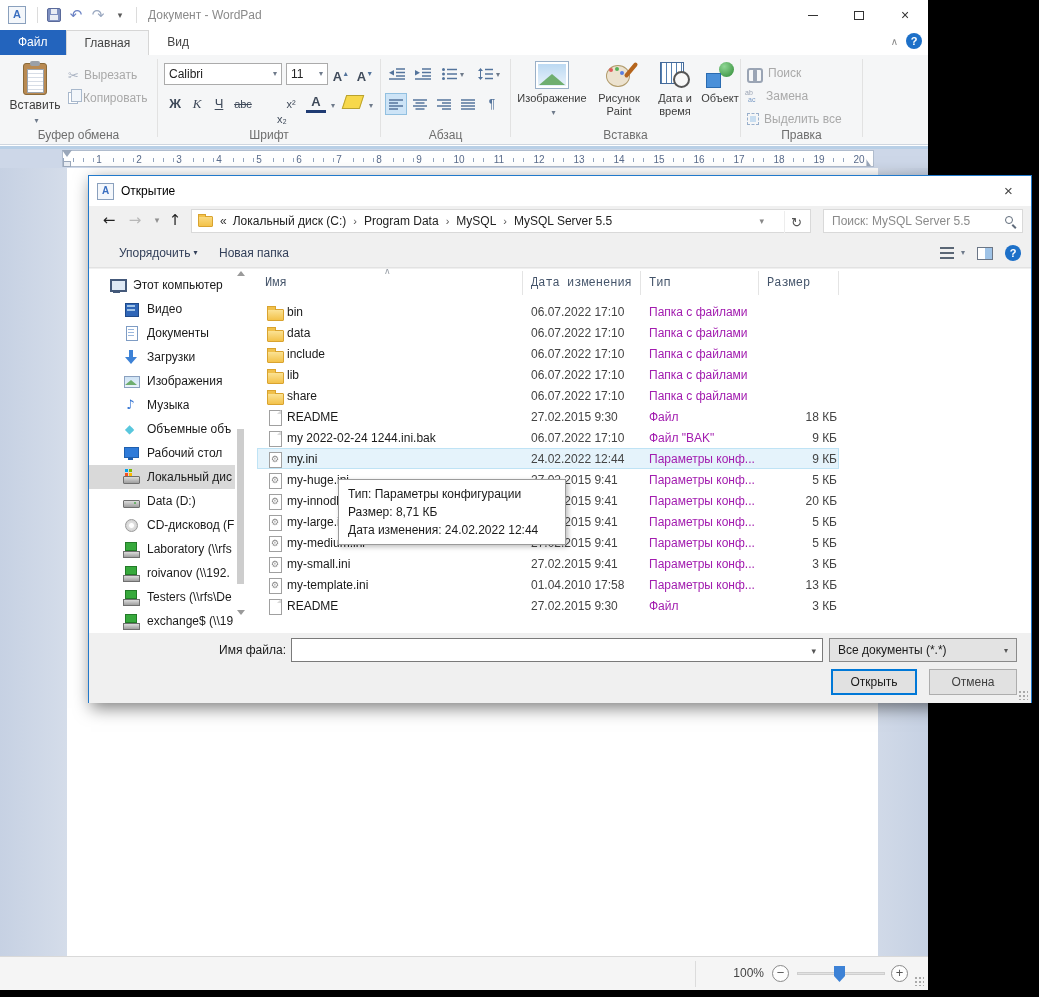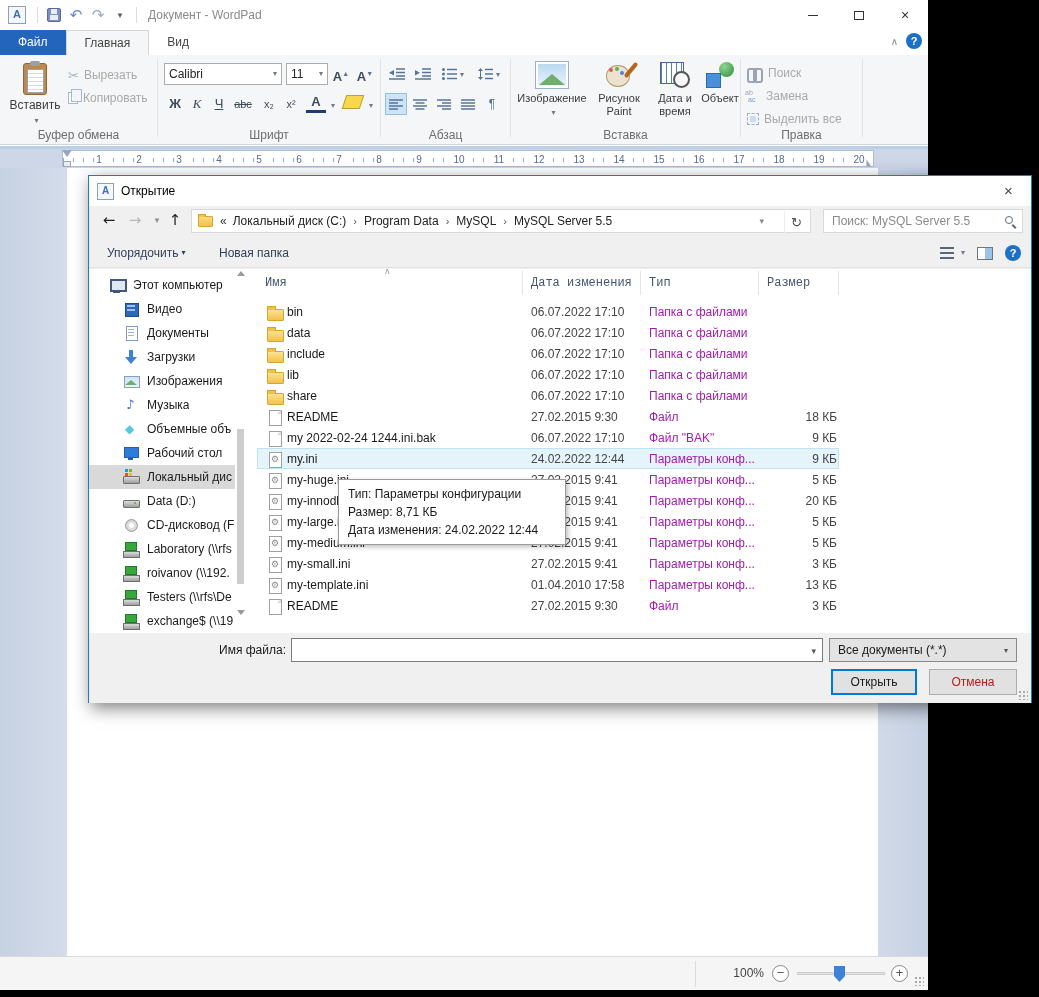--- a/index.html
+++ b/index.html
@@ -203,21 +203,21 @@
   .tip-line{line-height:18px;white-space:nowrap;}
   
   .dlg-bottom{position:absolute;left:0;top:457px;width:100%;height:70px;background:#f0f0f0;}
   .fn-label{position:absolute;left:117px;top:10px;width:80px;text-align:right;color:#1a1a1a;}
   .fn-combo{position:absolute;left:202px;top:5px;width:532px;height:24px;background:#fff;border:1px solid #7a7a7a;}
   .fn-combo input{position:absolute;left:4px;top:2px;width:500px;height:18px;border:none;outline:none;font-family:inherit;font-size:12px;}
   .fn-chev{position:absolute;right:6px;top:7px;color:#555;font-size:9px;}
   .filetype{position:absolute;left:740px;top:5px;width:188px;height:24px;background:#e3e3e3;border:1px solid #8a8a8a;
             display:flex;align-items:center;justify-content:space-between;padding:0 8px;color:#1a1a1a;}
   .btn-open{position:absolute;left:742px;top:36px;width:86px;height:26px;background:#e1e1e1;border:2px solid #0078d7;color:#1a1a1a;font-family:inherit;font-size:12px;}
-  .btn-cancel{position:absolute;left:840px;top:36px;width:88px;height:26px;background:#e1e1e1;border:1px solid #adadad;color:#b91c1c;font-family:inherit;font-size:12px;}
+  .btn-cancel{position:absolute;left:840px;top:36px;width:88px;height:26px;background:#e1e1e1;border:1px solid #adadad;color:#404040;font-family:inherit;font-size:12px;}
   .dgrip{position:absolute;right:3px;bottom:3px;width:10px;height:10px;
         background-image:radial-gradient(circle,#a9a9a9 1px,transparent 1.2px);background-size:4px 4px;}
   svg.licon{display:block;}
 </style>
 </head>
 <body>
 
 <div class="screen">
   <div class="win">
 
@@ -292,21 +292,21 @@
         <div class="combo" style="left:128px;width:42px;">
           <span>11</span>
             <span class="chev">▾</span>
         </div>
         <div class="fontsz" style="left:172px;">А<sup>▲</sup></div>
         <div class="fontsz" style="left:196px;">А<sup>▼</sup></div>
         <div class="fbtn" style="left:6px;font-weight:bold;">Ж</div>
         <div class="fbtn" style="left:28px;font-style:italic;font-family:'Liberation Serif',serif;">К</div>
         <div class="fbtn" style="left:50px;text-decoration:underline;">Ч</div>
         <div class="fbtn" style="left:72px;width:26px;text-decoration:line-through;font-size:11px;">abc</div>
-        <div class="fbtn" style="left:100px;font-size:11px;">x₂</div>
+        <div class="fbtn" style="left:113px;font-size:11px;margin-top:15px;">x₂</div>
         <div class="fbtn" style="left:122px;font-size:11px;">x²</div>
         <div class="fbtn colorbtn" style="left:148px;width:20px;">А</div>
         <span class="chev" style="position:absolute;left:170px;top:46px;">▾</span>
         <div class="penbtn" style="left:186px;"></div>
         <span class="chev" style="position:absolute;left:208px;top:46px;">▾</span>
         <div class="glabel">Шрифт</div>
       </div>
       <div class="rsep" style="left:380px;"></div>
 
       <div class="rgroup" style="left:381px;width:129px;">
@@ -511,21 +511,21 @@
         <span class="addr-chev">▾</span>
         <button class="refresh glyph">↻</button>
       </div>
       <div class="searchbox">
         <input placeholder="Поиск: MySQL Server 5.5" style="">
         <span class="mag"></span>
       </div>
     </div>
 
     <div class="dlg-toolbar">
-      <div class="tb-btn" style="left:12px;align-items:flex-end;">
+      <div class="tb-btn" style="left:24px;align-items:flex-end;">
         <span>Упорядочить</span>
         <span class="chev" style="color:#33405a;">▾</span>
       </div>
       <div class="tb-btn" style="left:124px;">
         <span>Новая папка</span>
       </div>
       <div class="tb-btn" style="left:845px;gap:4px;">
         <span class="viewlist-ic"></span>
         <span class="chev">▾</span>
       </div>

